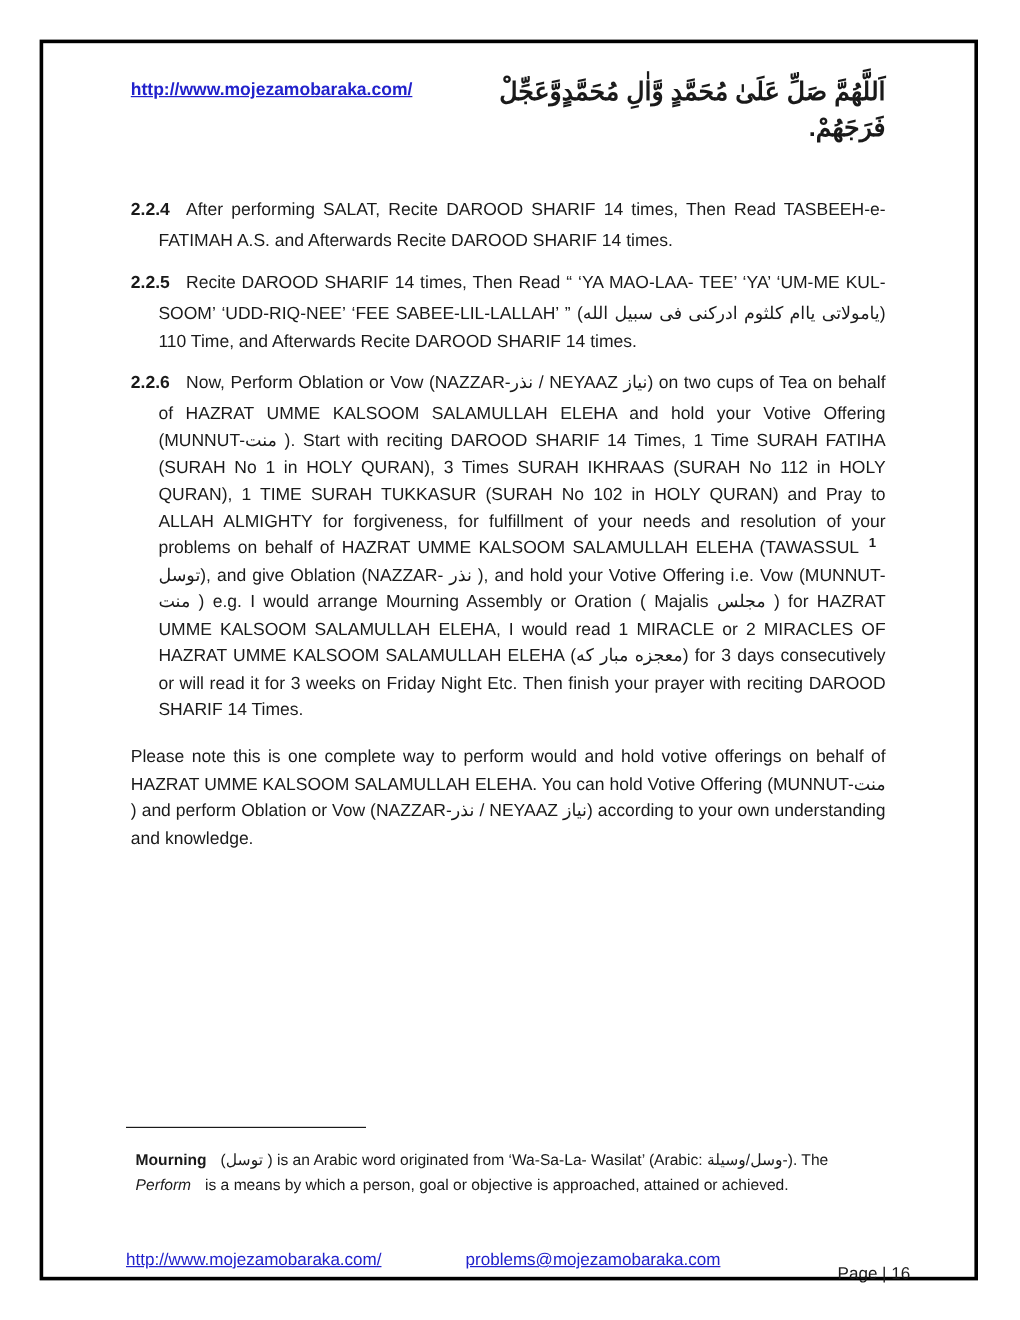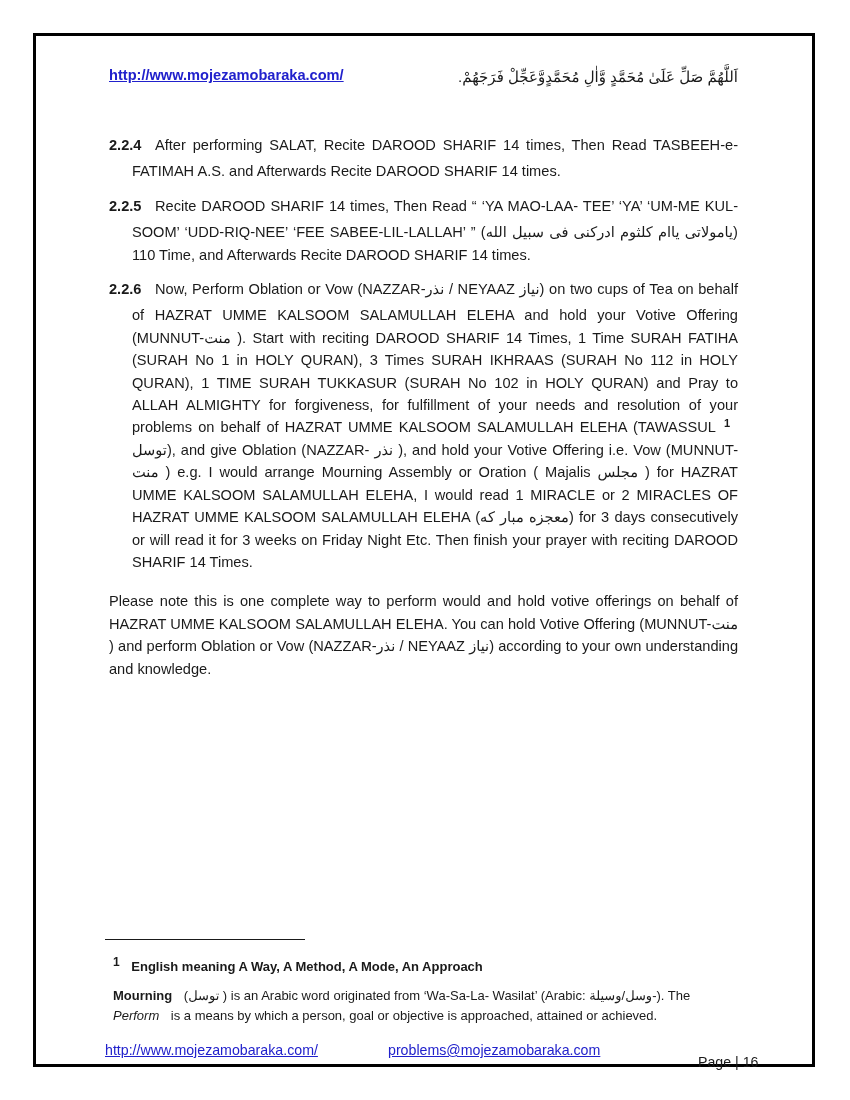--- a/index.html
+++ b/index.html
@@ -36,22 +36,22 @@
     color: var(--link-color);
     text-decoration: underline;
     cursor: pointer;
   }
   .header-url {
     font-size: 14.6px;
     font-weight: 600;
     padding-top: 9px;
   }
   .arabic-header {
-    font-size: 15px;
-    font-weight: normal;
+    font-size: 21px;
+    font-weight: bold;
     direction: rtl;
     line-height: 30px;
   }
   
   .body-text {
     margin-top: 22px;
     font-size: 14.6px;
     line-height: 22.4px;
   }
   .list-item {
@@ -134,24 +134,20 @@
       <div class="list-item">
         <span class="num">2.2.6</span><span>Now, Perform Oblation or Vow (NAZZAR-نذر / NEYAAZ نياز) on two cups of Tea on behalf of HAZRAT UMME KALSOOM SALAMULLAH ELEHA and hold your Votive Offering (MUNNUT-منت ). Start with reciting DAROOD SHARIF 14 Times, 1 Time SURAH FATIHA (SURAH No 1 in HOLY QURAN), 3 Times SURAH IKHRAAS (SURAH No 112 in HOLY QURAN), 1 TIME SURAH TUKKASUR (SURAH No 102 in HOLY QURAN) and Pray to ALLAH ALMIGHTY for forgiveness, for fulfillment of your needs and resolution of your problems on behalf of HAZRAT UMME KALSOOM SALAMULLAH ELEHA (TAWASSUL</span><sup class="ref">1</sup><span> توسل), and give Oblation (NAZZAR- نذر ), and hold your Votive Offering i.e. Vow (MUNNUT-منت ) e.g. I would arrange Mourning Assembly or Oration ( Majalis مجلس ) for HAZRAT UMME KALSOOM SALAMULLAH ELEHA, I would read 1 MIRACLE or 2 MIRACLES OF HAZRAT UMME KALSOOM SALAMULLAH ELEHA (معجزه مبار كه) for 3 days consecutively or will read it for 3 weeks on Friday Night Etc. Then finish your prayer with reciting DAROOD SHARIF 14 Times.</span>
       </div>
 
 
       <div class="note-paragraph">Please note this is one complete way to perform would and hold votive offerings on behalf of HAZRAT UMME KALSOOM SALAMULLAH ELEHA. You can hold Votive Offering (MUNNUT-منت ) and perform Oblation or Vow (NAZZAR-نذر / NEYAAZ نياز) according to your own understanding and knowledge.</div>
     </div>
 
     <div class="footnote">
       <div class="footnote-rule"></div>
-      <div class="fn-line1">
-        <sup class="fn-sup">1</sup>
-        <span class="fn-bold">English meaning A Way, A Method, A Mode, An Approach</span>
-      </div>
       <div class="fn-body"><b>Mourning</b><span> (توسل ) is an Arabic word originated from ‘Wa-Sa-La- Wasilat’ (Arabic: وسل/وسيلة-). The </span><i>Perform</i><span> is a means by which a person, goal or objective is approached, attained or achieved.</span></div>
     </div>
 
     <div class="footer">
       <a class="link footer-url" href="#">http://www.mojezamobaraka.com/</a>
       <a class="link footer-email" href="#">problems@mojezamobaraka.com</a>
       <span class="page-label">Page | 16</span>
     </div>
 
   </div>

